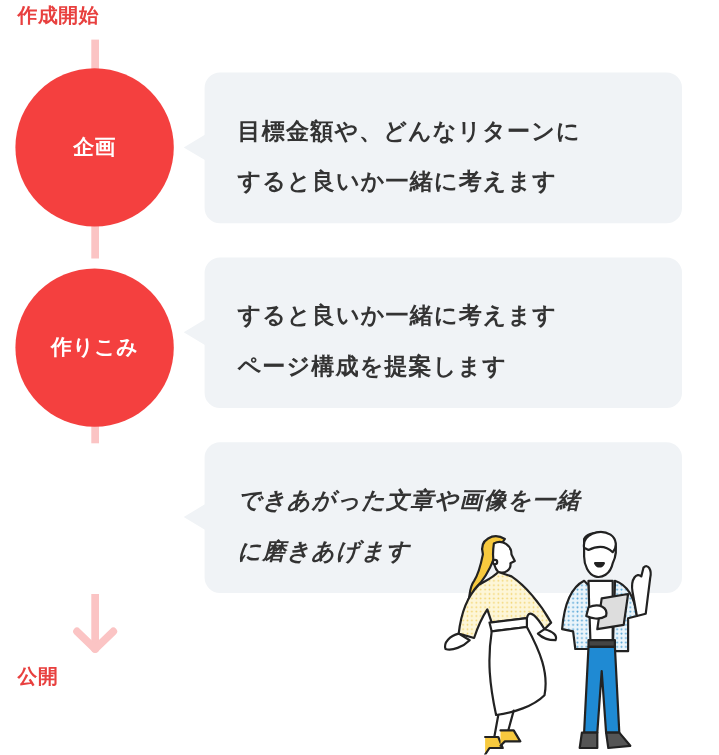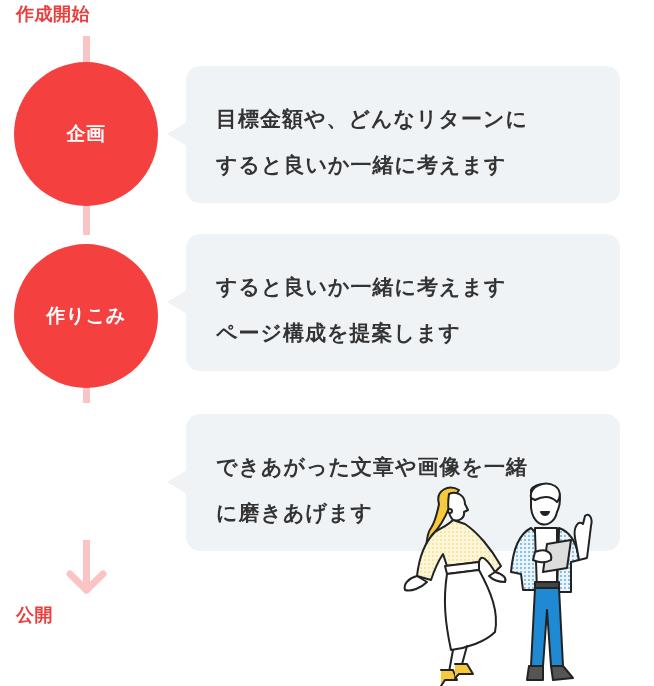--- a/index.html
+++ b/index.html
@@ -57,21 +57,21 @@
   </div>
 
   <div class="step-circle" style="top:244px;font-family:Liberation Mono, monospace;">
     <span>作りこみ</span>
   </div>
   <div class="bubble" style="top:234px;">
     <p class="bubble-text">すると良いか一緒に考えます
 ページ構成を提案します</p>
   </div>
 
-  <div class="bubble" style="top:414px;">
+  <div class="bubble" style="top:402px;font-style:italic;">
     <p class="bubble-text">できあがった文章や画像を一緒
 に磨きあげます</p>
   </div>
 
   <svg class="arrow" width="46" height="56" viewBox="0 0 46 56">
     <line x1="22.5" y1="0" x2="22.5" y2="50" stroke="#fbc4c4" stroke-width="7" stroke-linecap="round"></line>
     <polyline points="6,34 22.5,50 39,34" fill="none" stroke="#fbc4c4" stroke-width="7" stroke-linecap="round" stroke-linejoin="round"></polyline>
   </svg>
 
   <div class="end-label">公開</div>

